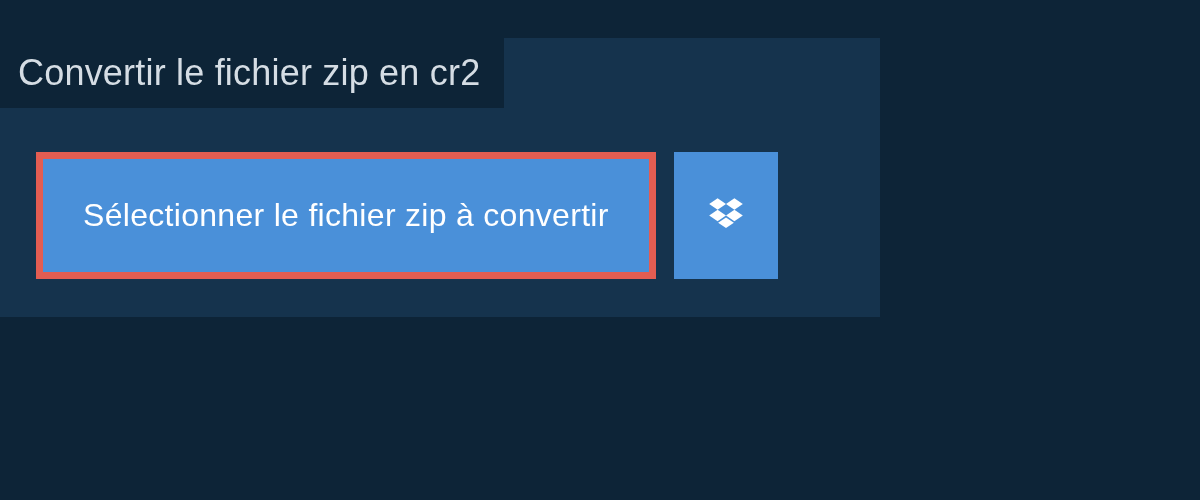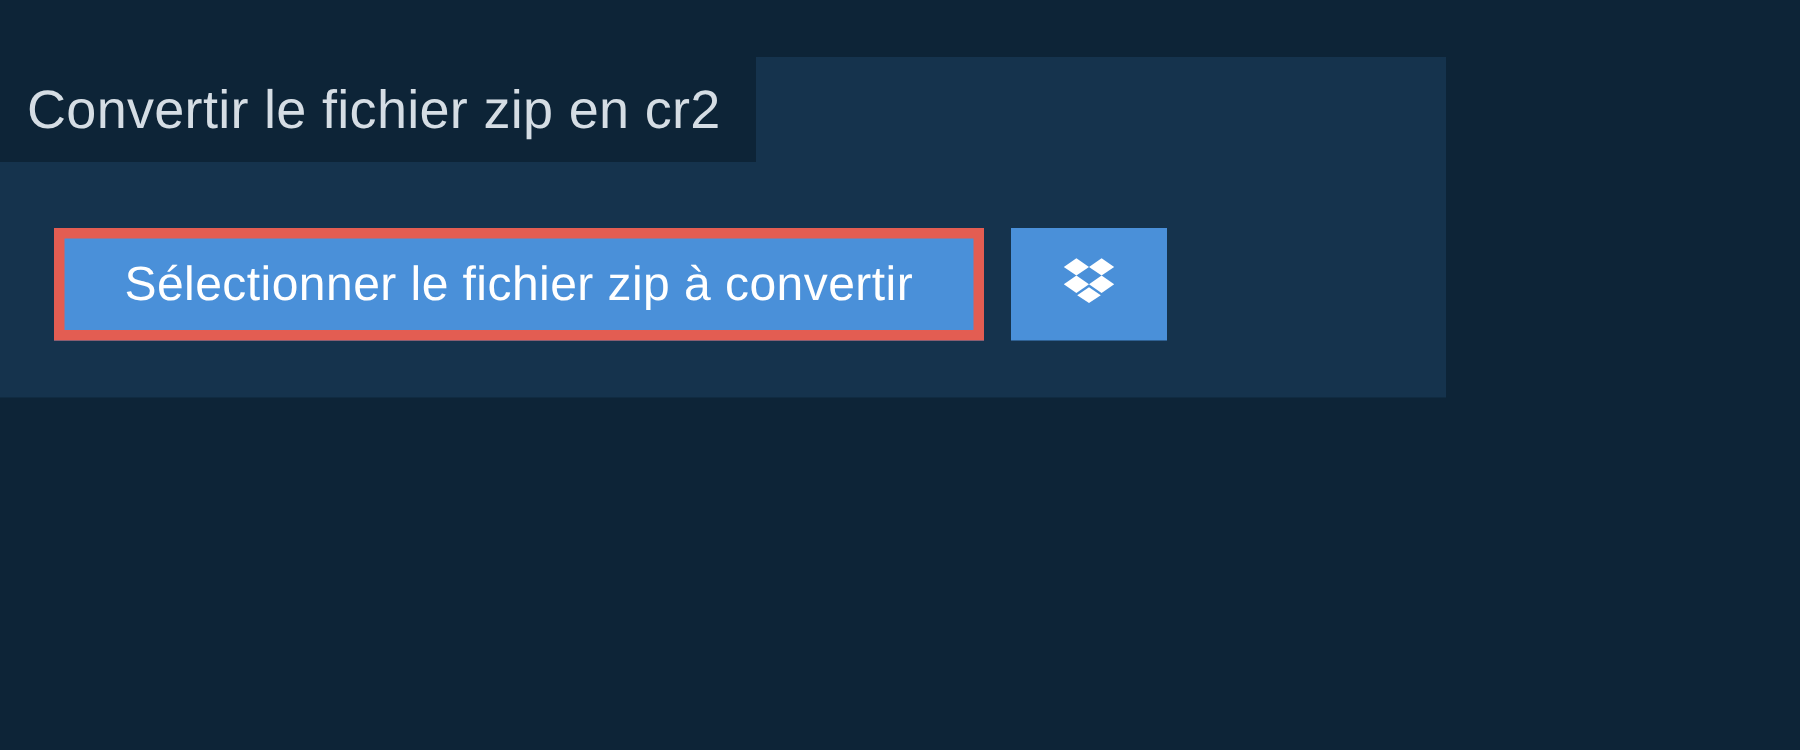--- a/index.html
+++ b/index.html
@@ -9,21 +9,21 @@
     }
     body {
       width: 1200px;
       height: 500px;
       background-color: #0d2437;
       font-family: -apple-system, BlinkMacSystemFont, "Segoe UI", Helvetica, Arial, sans-serif;
       overflow: hidden;
     }
     .panel {
       background-color: #15334d;
-      width: 964px;
+      width: 880px;
       margin-top: 38px;
       margin-left: 0;
       padding-bottom: 38px;
       position: relative;
     }
     .title-bar {
       background-color: #0d2437;
       display: inline-block;
       padding: 14px 24px 14px 18px;
     }
@@ -36,21 +36,21 @@
     .button-row {
       display: flex;
       margin-top: 44px;
       margin-left: 36px;
       gap: 18px;
       align-items: stretch;
     }
     .select-button {
       background-color: #4a90d9;
       border: 7px solid #e35d52;
-      padding: 12px 40px;
+      padding: 38px 40px;
       cursor: pointer;
       display: flex;
       align-items: center;
       justify-content: center;
     }
     .select-button-text {
       color: #ffffff;
       font-size: 32px;
       font-weight: 300;
       letter-spacing: 0.3px;

